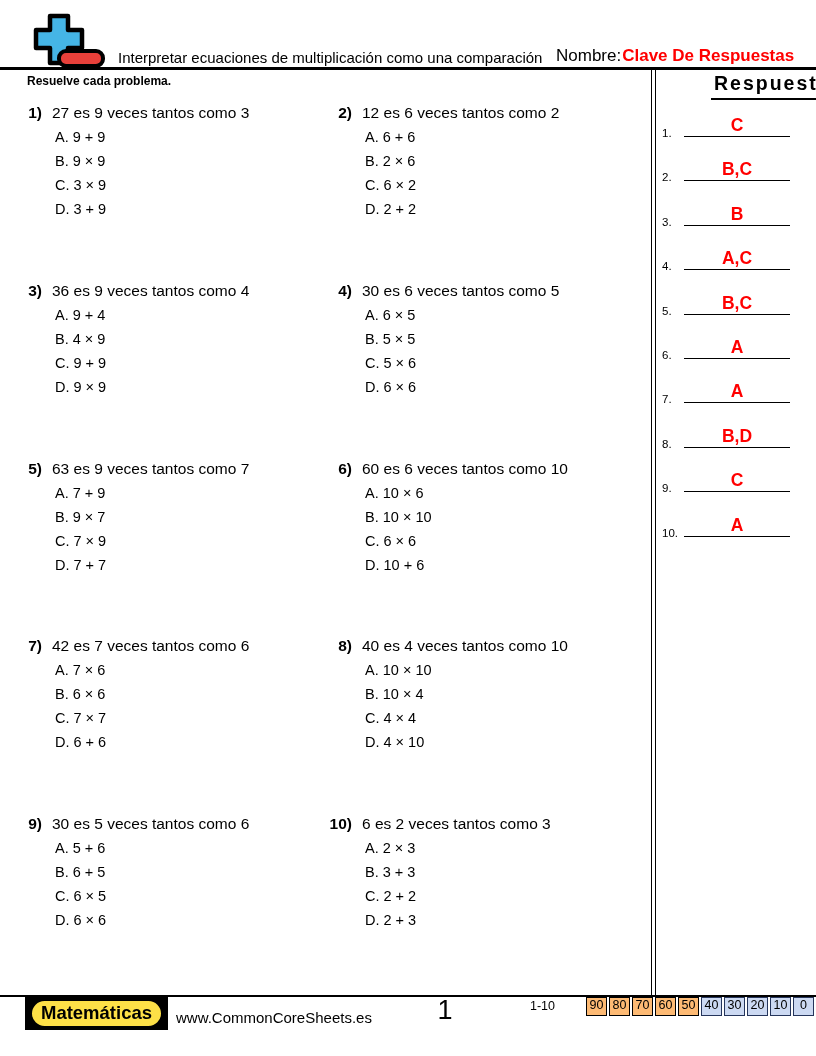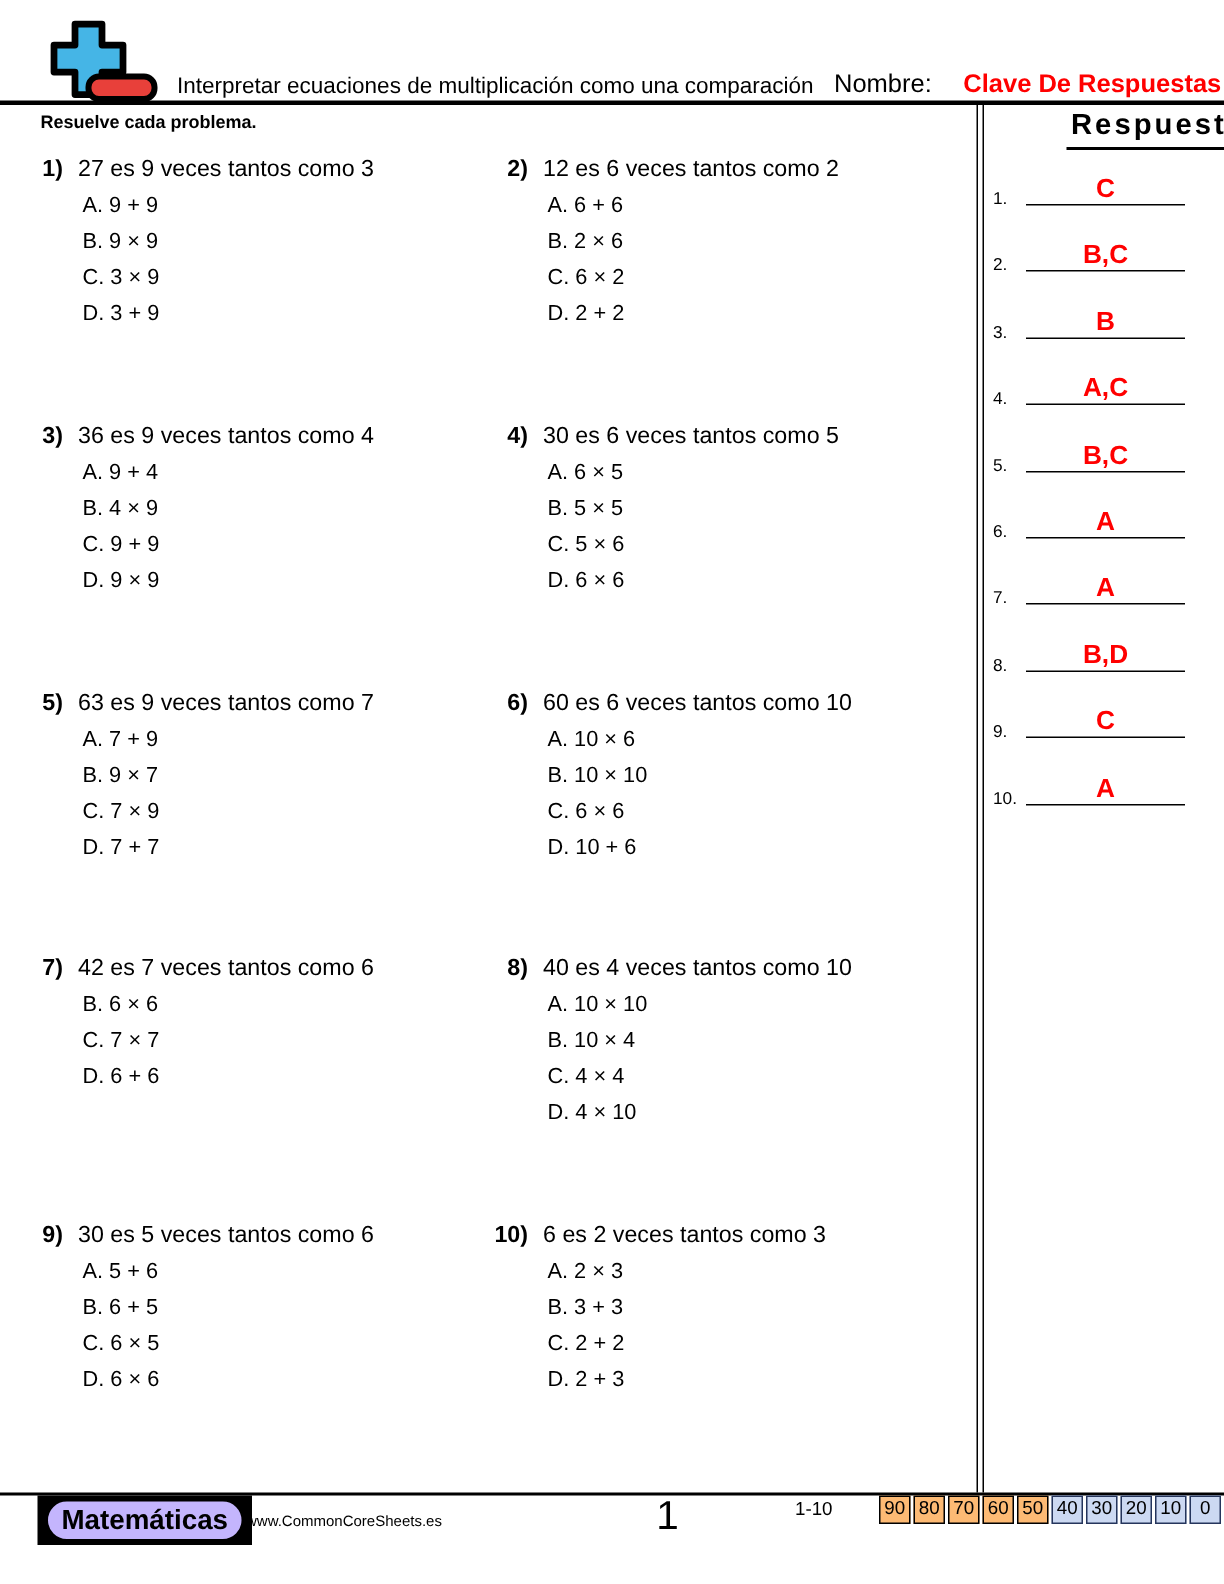--- a/index.html
+++ b/index.html
@@ -7,21 +7,21 @@
     width:816px; height:1056px; position:relative;
     background:#ffffff; color:#000;
     font-family:"Liberation Sans", sans-serif;
     overflow:hidden;
   }
   :root { --red:#ff0000; }
 
   
   .logo-svg { position:absolute; left:28px; top:12px; }
   .doc-title { position:absolute; left:118px; top:49px; font-size:15px; white-space:nowrap; }
-  .name-row { position:absolute; left:556px; top:46px; display:flex; gap:21px; white-space:nowrap; }
+  .name-row { position:absolute; left:556px; top:46px; display:flex; gap:1px; white-space:nowrap; }
   .name-label { font-size:17px; }
   .name-value { font-size:17px; font-weight:bold; color:var(--red); }
   .header-rule { position:absolute; left:0; top:67px; width:816px; height:3px; background:#000; }
   .instructions { position:absolute; left:27px; top:74px; font-size:12px; font-weight:bold; }
 
   
   .problem { position:absolute; width:300px; }
   .prompt-row { display:flex; font-size:15.5px; line-height:24px; }
   .prompt-num { font-weight:bold; width:24px; text-align:right; margin-right:10px; flex:none; }
   .option { font-size:14.5px; line-height:24px; margin-left:37px; white-space:nowrap; }
@@ -33,23 +33,23 @@
     letter-spacing:2px; border-bottom:2.5px solid #000; padding:0 3px 3px 3px; white-space:nowrap;margin-left:48px; }
   .answer-item { position:absolute; left:659px; width:134px; height:40px; }
   .ans-num { position:absolute; left:3px; bottom:1px; font-size:11.5px; }
   .ans-line { position:absolute; left:25px; right:3px; bottom:3px; border-bottom:1.6px solid #000; text-align:center; }
   .ans-val { color:var(--red); font-weight:bold; font-size:17.5px; line-height:20px; display:inline-block; padding-bottom:1px; }
 
   
   .footer-rule { position:absolute; left:0; top:995px; width:816px; height:2px; background:#000; }
   .brand-badge { position:absolute; left:25px; top:997px; width:143px; height:33px; background:#000;
     display:flex; align-items:center; justify-content:center; }
-  .brand-pill { background:#c4b5fd; border-radius:16px; padding:1px 9px 2px 9px; font-weight:bold;
+  .brand-pill { background:#fde047; border-radius:16px; padding:1px 9px 2px 9px; font-weight:bold;
     font-size:18.5px; border:2px solid #000; white-space:nowrap; }
-  .website { position:absolute; left:164px; top:1009px; font-size:10px; }
+  .website { position:absolute; left:176px; top:1009px; font-size:15px; }
   .page-number { position:absolute; left:400px; top:995px; width:90px; text-align:center; font-size:27px; }
   .score-table { position:absolute; left:530px; top:997px; display:flex; height:19px;gap:25px; }
   .score-label { font-size:12.5px; line-height:19px; margin-right:4px; }
   .score-cell { width:21px; margin-left:2px; border:1.5px solid #000; box-sizing:border-box;
     font-size:12.5px; line-height:15px; text-align:center; background:#fdba74; }
   .score-cell.highlighted { background:#ccd9f2; border-color:#25355c; }
 </style>
 </head>
 <body>
 
@@ -138,20 +138,21 @@
         <div class="option">C. 6 × 6</div>
         <div class="option">D. 10 + 6</div>
       </div>
   </div>
     <div class="problem" style="left: 18px; top: 634px;">
     <div class="prompt-row">
       <span class="prompt-num">7)</span>
       <span>42 es 7 veces tantos como 6</span>
     </div>
     <div>
+        <div class="option">A. 7 × 6</div>
         <div class="option">B. 6 × 6</div>
         <div class="option">C. 7 × 7</div>
         <div class="option">D. 6 + 6</div>
       </div>
   </div>
     <div class="problem" style="left: 328px; top: 634px;">
     <div class="prompt-row">
       <span class="prompt-num">8)</span>
       <span>40 es 4 veces tantos como 10</span>
     </div>

